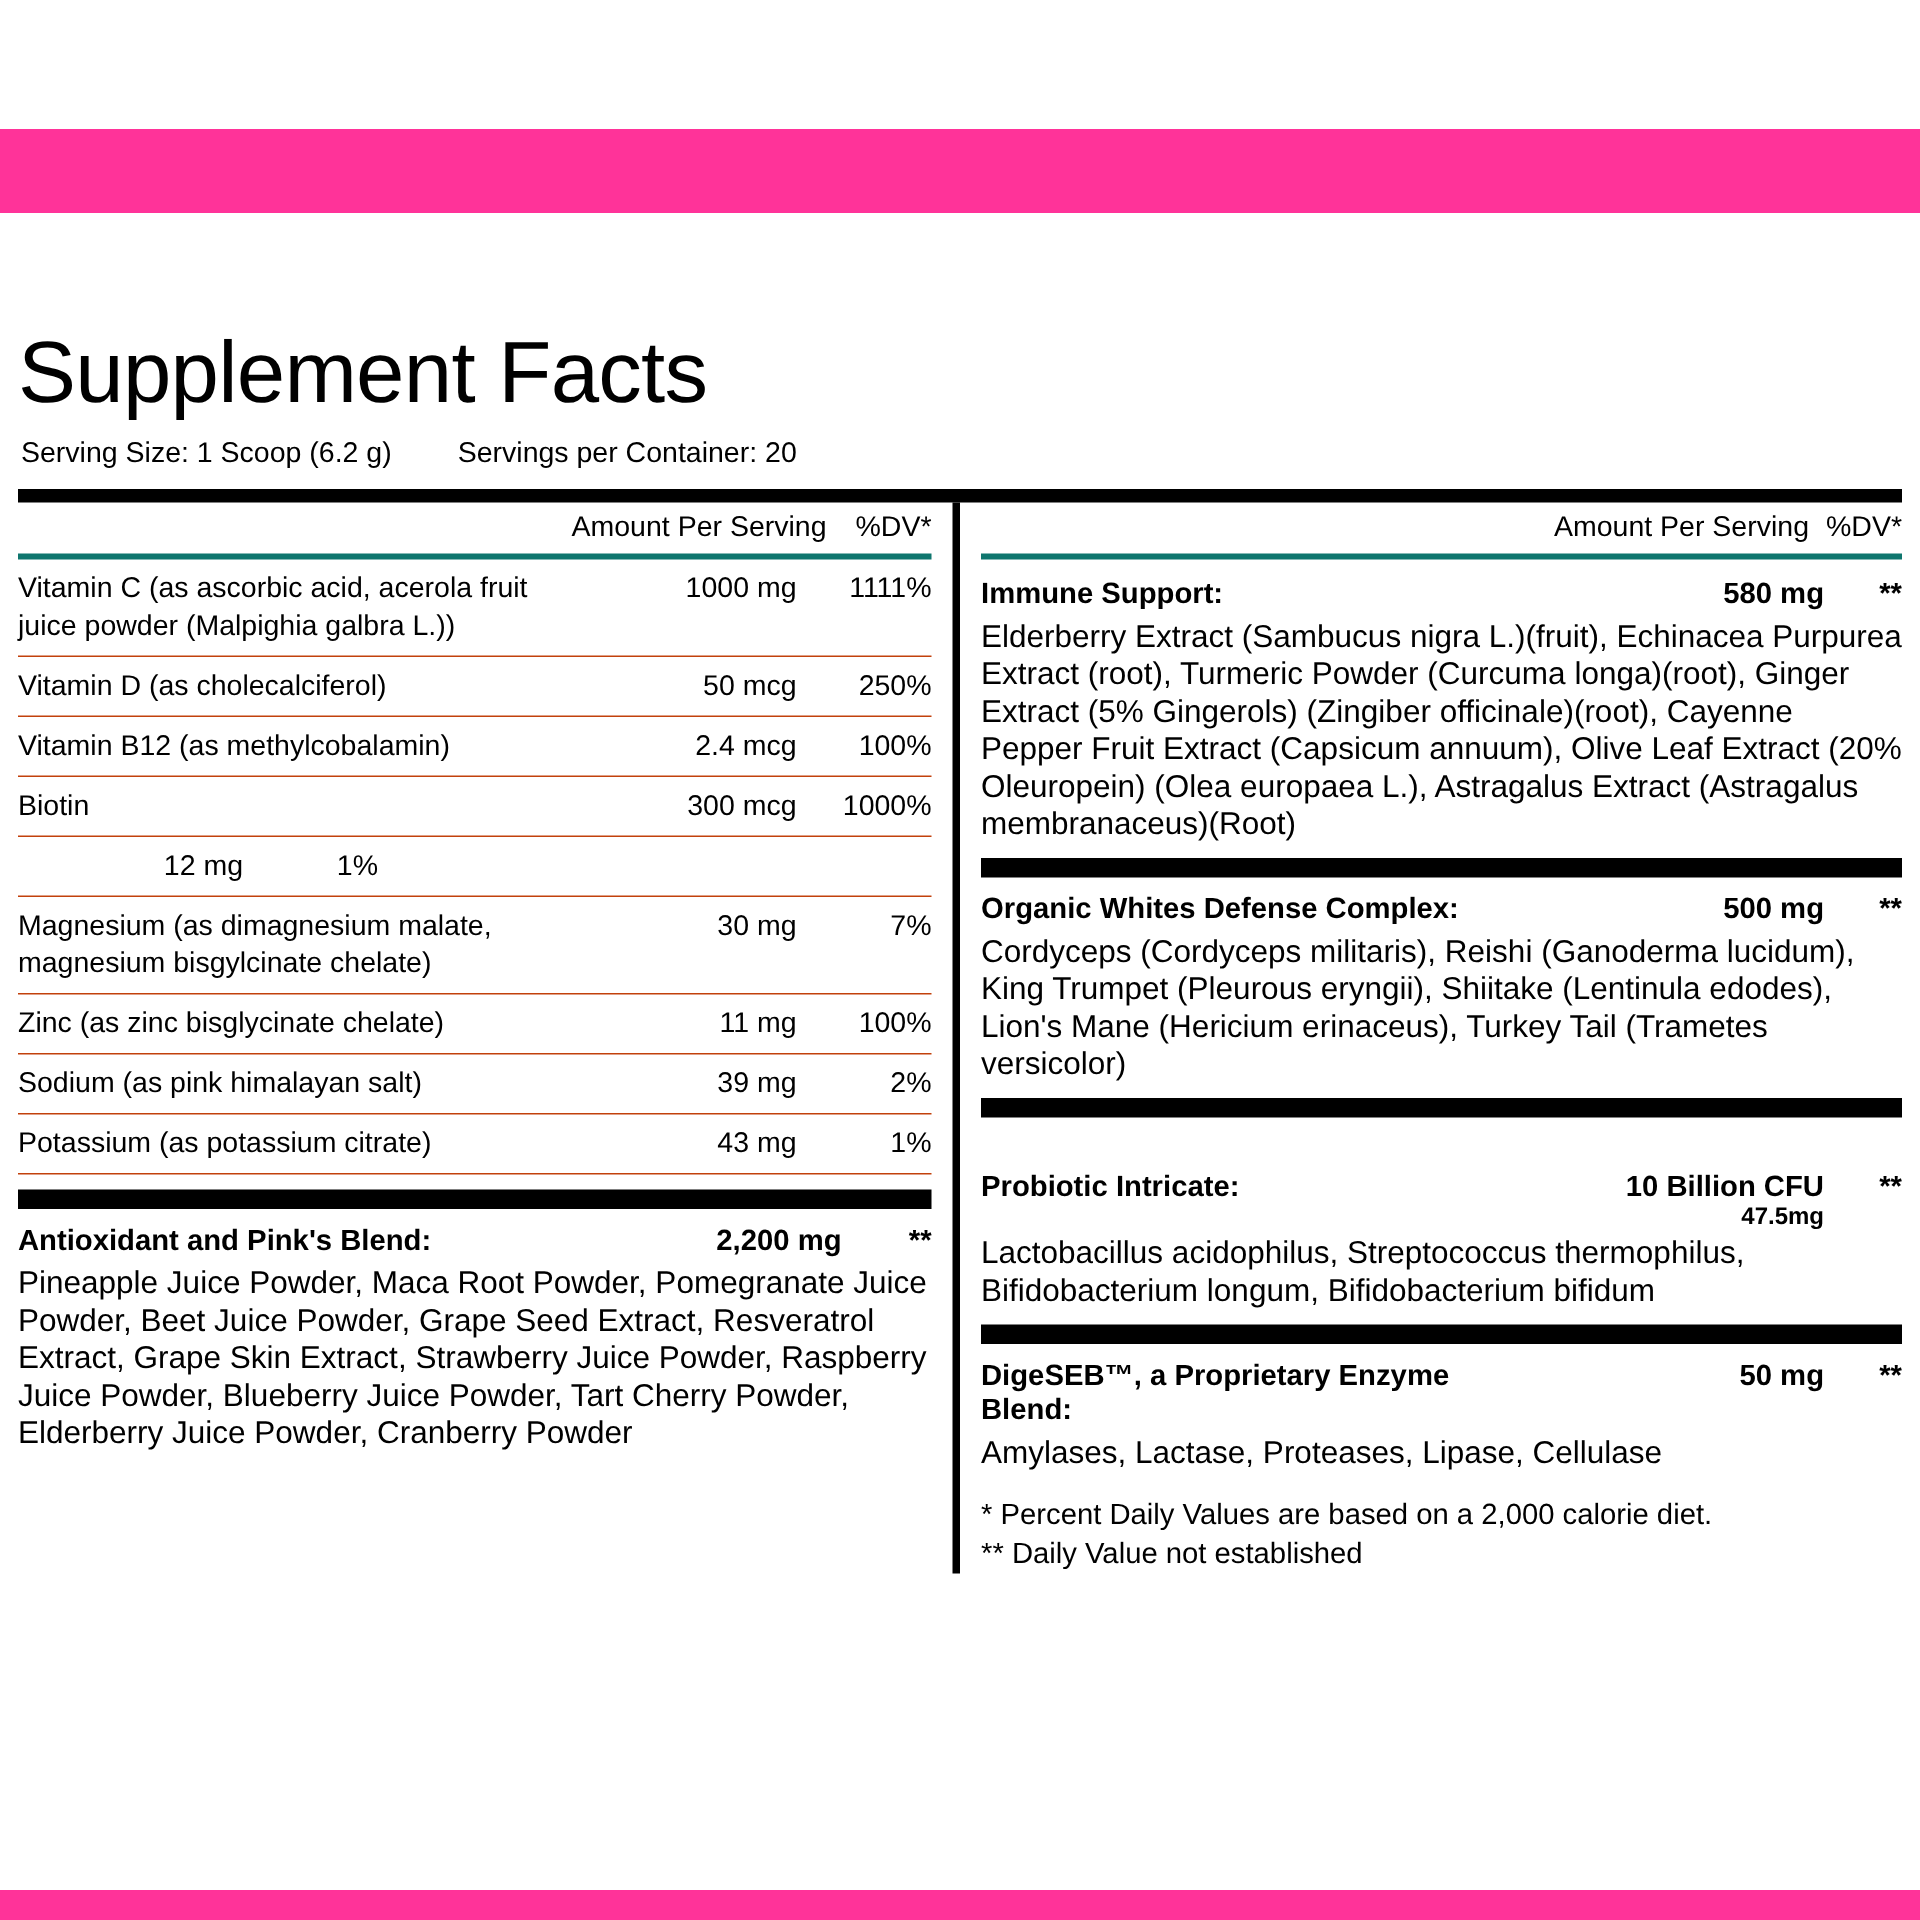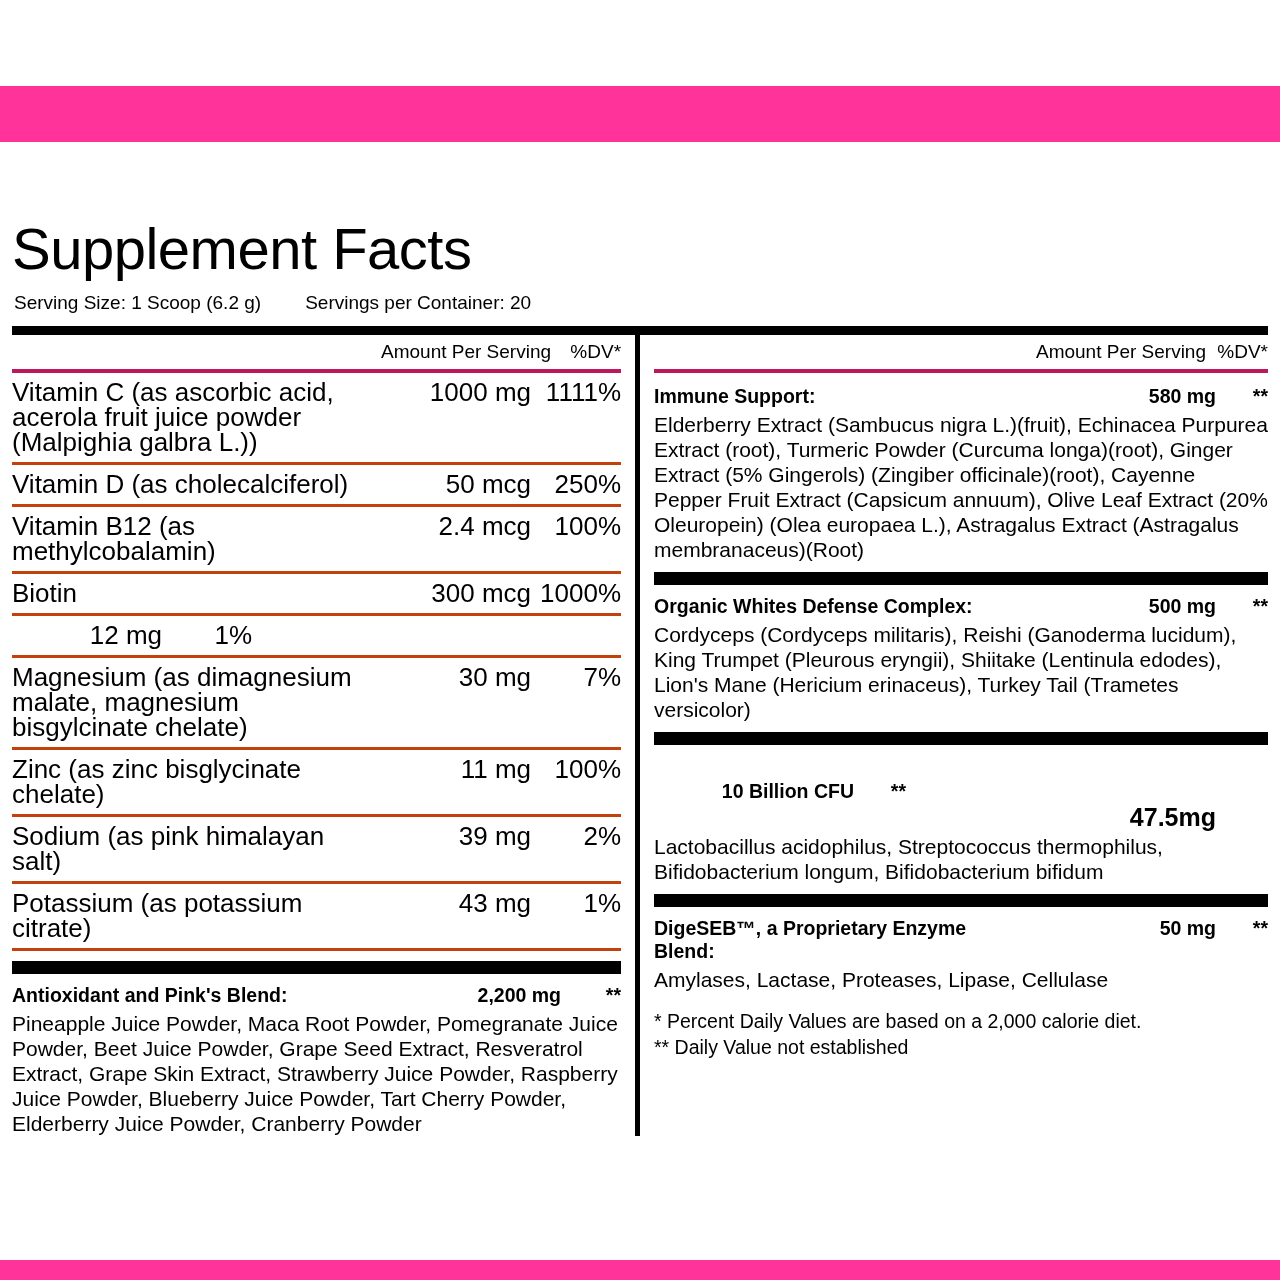--- a/index.html
+++ b/index.html
@@ -72,37 +72,37 @@
   }
   .col-right {
     width: 617px;
     box-sizing: border-box;
   }
 
   .hdr {
     display: flex;
     font-size: 19px;
     padding: 6px 0 6px 0;
-    border-bottom: 4px solid #be185d;
+    border-bottom: 4px solid #0f766e;
   }
   .hdr .h-name { flex: 1; }
   .hdr .h-amt { width: 200px; text-align: right; }
   .hdr .h-dv  { width: 70px; text-align: right; }
 
   .hdr-r .h-name { flex: 1; }
   .hdr-r .h-amt { width: 200px; text-align: right; }
   .hdr-r .h-dv  { width: 62px; text-align: right; }
 
   .row {
     display: flex;
     align-items: flex-start;
-    font-size: 26px;
+    font-size: 19px;
     line-height: 25px;
     padding: 7px 0 7px 0;
-    border-bottom: 3px solid #c2410c;
+    border-bottom: 1px solid #c2410c;
   }
   .row:last-child { border-bottom: none; }
   .row .r-name { flex: 1; padding-right: 8px; }
   .row .r-amt { width: 150px; text-align: right; }
   .row .r-dv  { width: 90px; text-align: right; }
 
   .blend-bar {
     height: 13px;
     background: #000;
     margin-top: 10px;
@@ -129,21 +129,21 @@
 
   .probio-amt {
     width: 200px;
     text-align: right;
     font-weight: bold;
     margin-top: 25px;
   }
   .probio-sub {
     text-align: right;
     font-weight: bold;
-    font-size: 25px;
+    font-size: 16px;
     padding-right: 52px;
     margin-top: -2px;
   }
 
   .footnotes {
     font-size: 19.5px;
     line-height: 26px;
     padding-top: 16px;
   }
 </style>
@@ -249,20 +249,21 @@
       <div class="blend-bar"></div>
       <div class="blend-head blend-head-r">
         <span class="b-name">Organic Whites Defense Complex:</span>
         <span class="b-amt">500 mg</span>
         <span class="b-dv">**</span>
       </div>
       <div class="blend-body">Cordyceps (Cordyceps militaris), Reishi (Ganoderma lucidum), King Trumpet (Pleurous eryngii), Shiitake (Lentinula edodes), Lion's Mane (Hericium erinaceus), Turkey Tail (Trametes versicolor)</div>
 
       <div class="blend-bar"></div>
       <div class="blend-head blend-head-r">
+        <span class="b-name">Probiotic Intricate:</span>
         <span class="probio-amt">10 Billion CFU</span>
         <span class="b-dv">**</span>
       </div>
       <div class="probio-sub">47.5mg</div>
       <div class="blend-body">Lactobacillus acidophilus, Streptococcus thermophilus, Bifidobacterium longum, Bifidobacterium bifidum</div>
 
       <div class="blend-bar"></div>
       <div class="blend-head blend-head-r">
         <span class="b-name">DigeSEB™, a Proprietary Enzyme Blend:</span>
         <span class="b-amt">50 mg</span>

